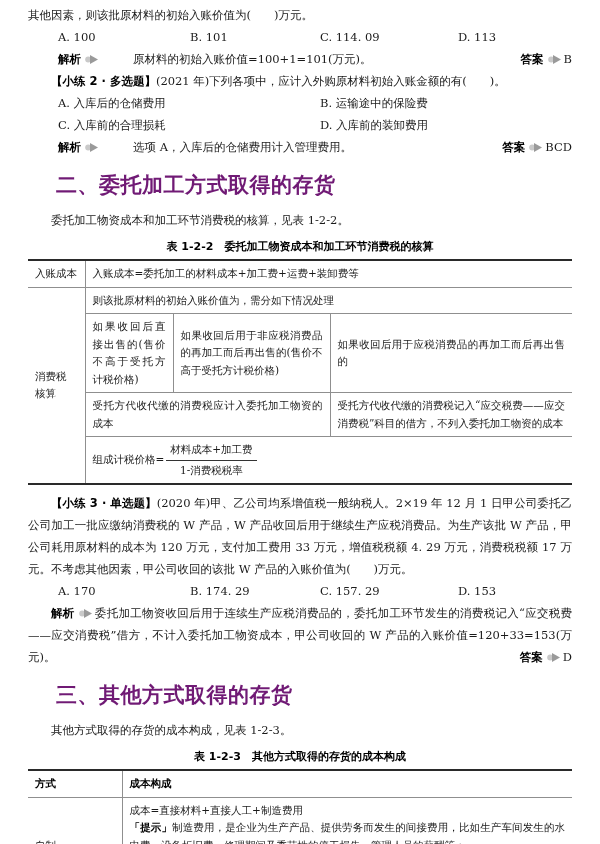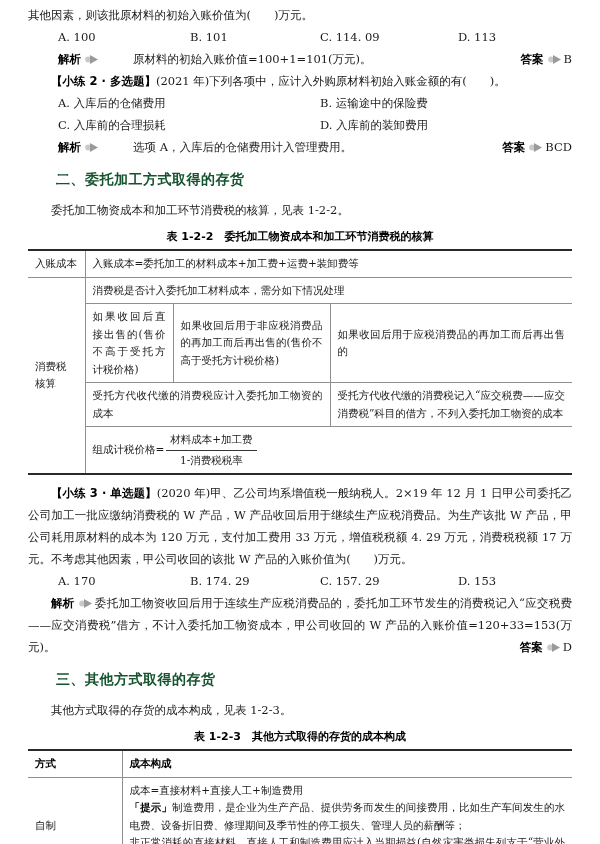--- a/index.html
+++ b/index.html
@@ -23,21 +23,21 @@
   .opts2 { display:grid; grid-template-columns:262px 1fr; padding-left:30px; line-height:22px; }
 
   .ansline { display:flex; align-items:baseline; line-height:22px; }
   .ansline .lead-indent { width:30px; flex:0 0 30px; }
   .ansline .atext { flex:1; padding-left:4px;margin-left:28px; }
   .ansright { white-space:nowrap; }
   .arr { margin:0 3px 0 4px; position:relative; top:1px; }
 
   h2.sec {
     font-family:"DejaVu Sans","Liberation Sans",sans-serif;
-    font-weight:bold; font-size:14px; color:#14532d;
+    font-weight:bold; font-size:21px; color:#701a75;
     margin:13px 0 10px 28px; letter-spacing:0.5px;
   }
   .tcaption {
     text-align:center; font-family:"DejaVu Sans","Liberation Sans",sans-serif;
     font-weight:bold; font-size:11px; color:#000;
     margin:8px 0 5px 0;
   }
 
   table { width:100%; border-collapse:collapse; table-layout:fixed;
           border-top:2px solid #2a2a2a; border-bottom:2px solid #2a2a2a;
@@ -125,21 +125,21 @@
     <tbody>
         <tr>
       <td class="lbl">入账成本</td>
       <td colspan="3">入账成本=委托加工的材料成本+加工费+运费+装卸费等</td>
     </tr>
     <tr>
       <td class="lbl" rowspan="4">
         <span style="display:block">消费税</span>
         <span style="display:block">核算</span>
       </td>
-      <td colspan="3">消费税是否计入委托加工材料成本，需分如下情况处理</td>
+      <td colspan="3">则该批原材料的初始入账价值为，需分如下情况处理</td>
     </tr>
     <tr>
       <td>如果收回后直接出售的(售价不高于受托方计税价格)</td>
       <td>如果收回后用于非应税消费品的再加工而后再出售的(售价不高于受托方计税价格)</td>
       <td>如果收回后用于应税消费品的再加工而后再出售的</td>
     </tr>
     <tr>
       <td colspan="2">受托方代收代缴的消费税应计入委托加工物资的成本</td>
       <td>受托方代收代缴的消费税记入“应交税费——应交消费税”科目的借方，不列入委托加工物资的成本</td>
     </tr>

